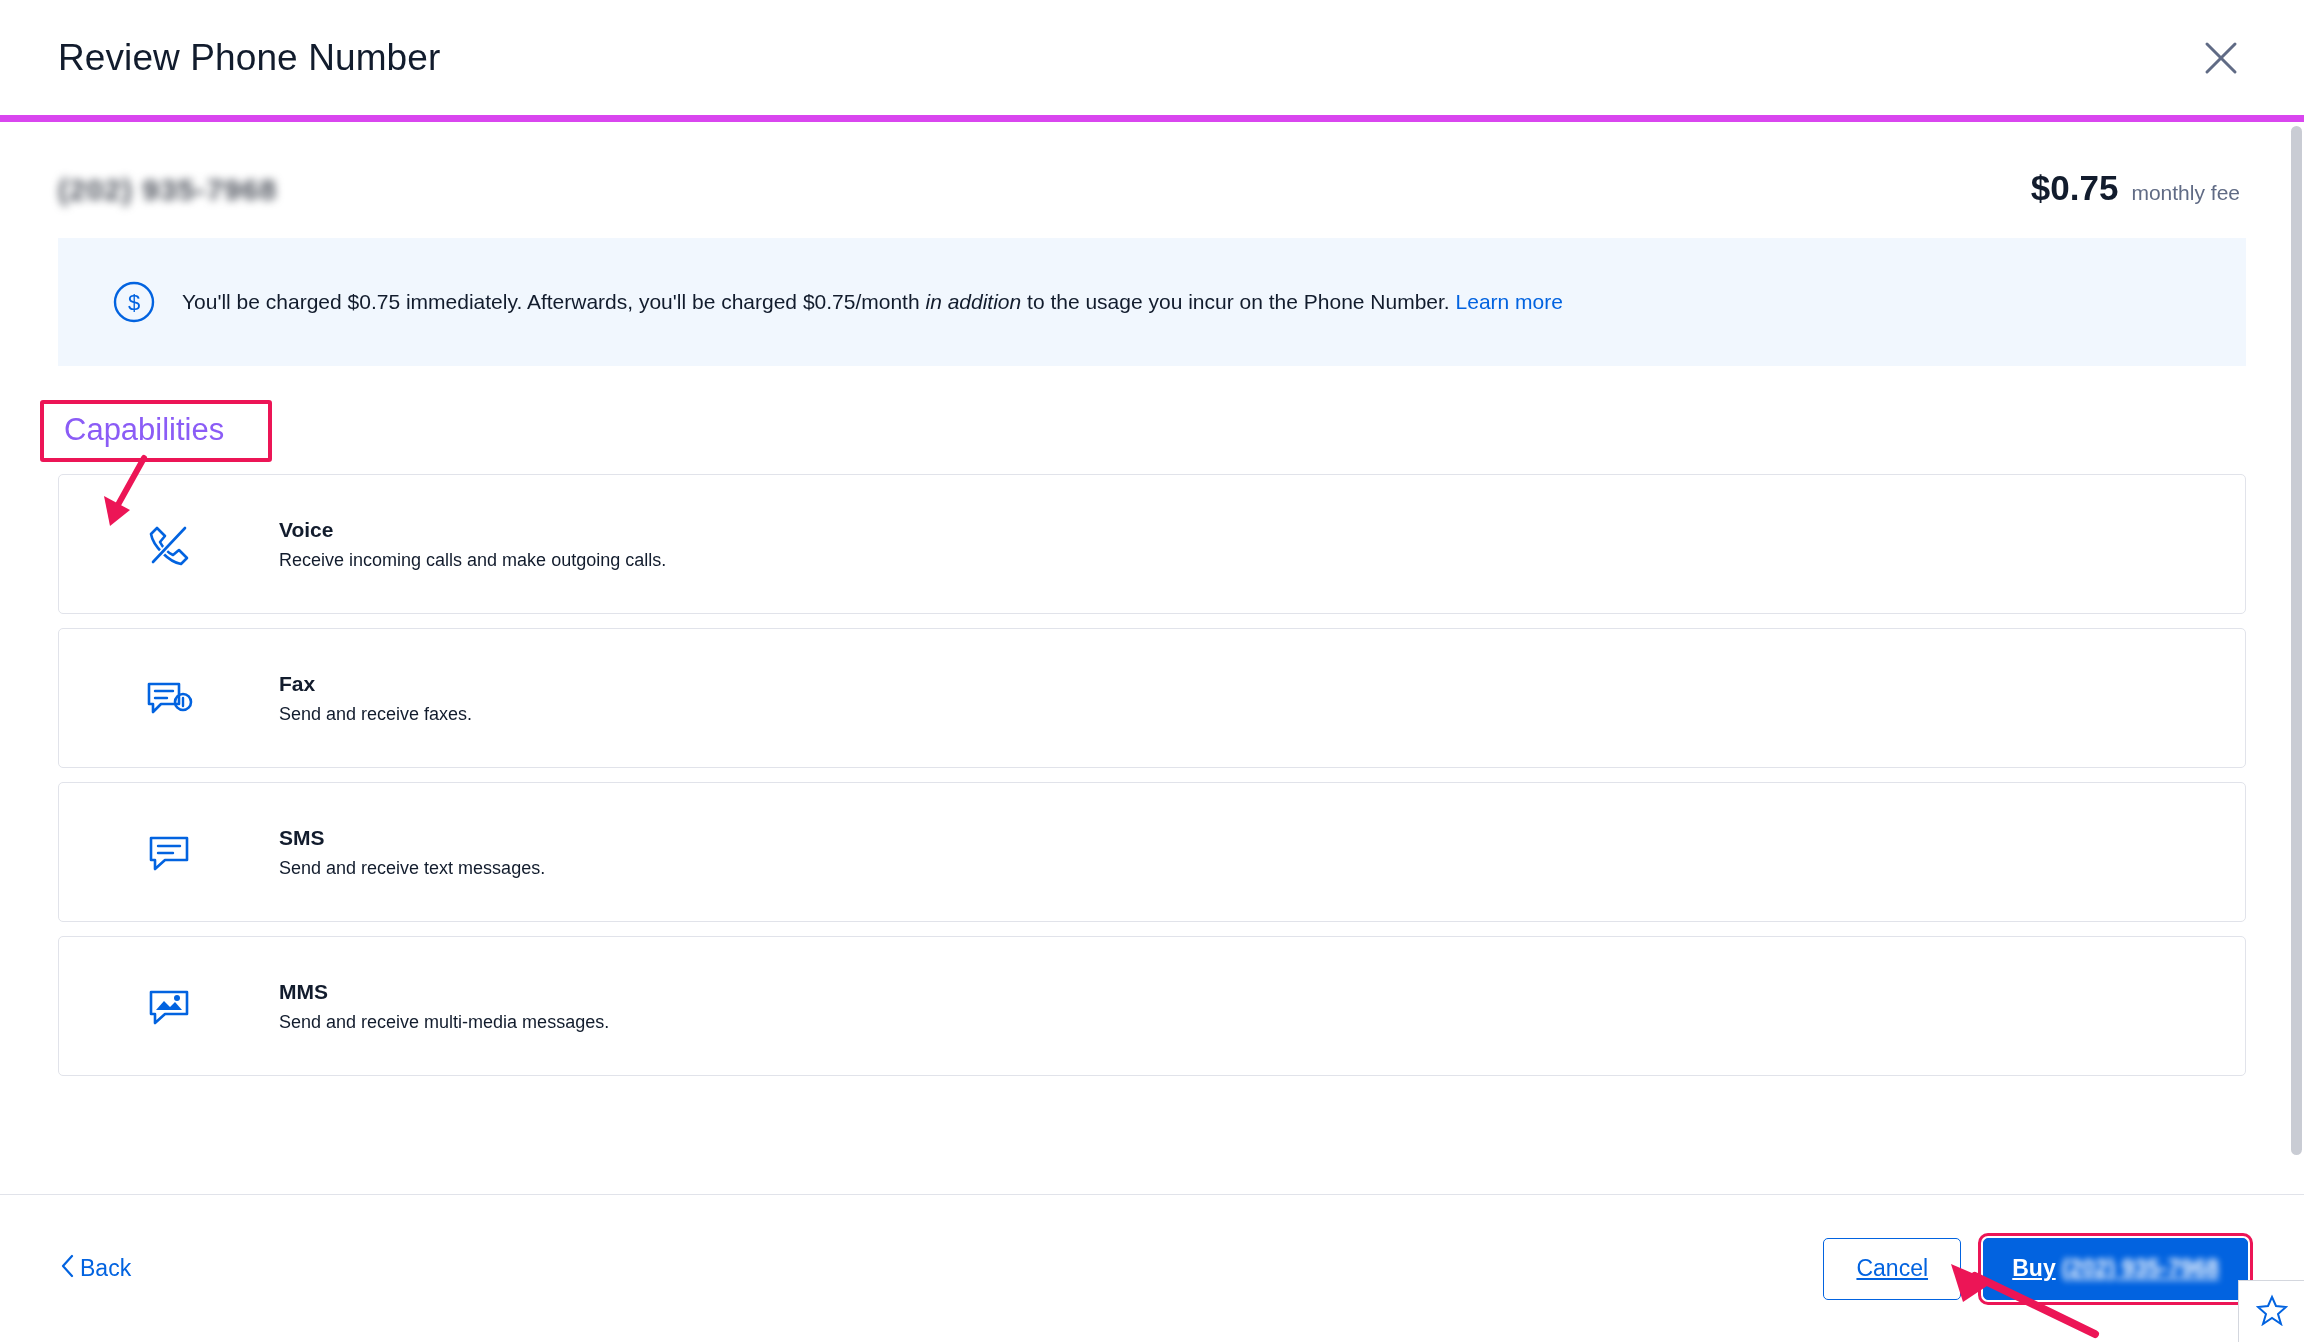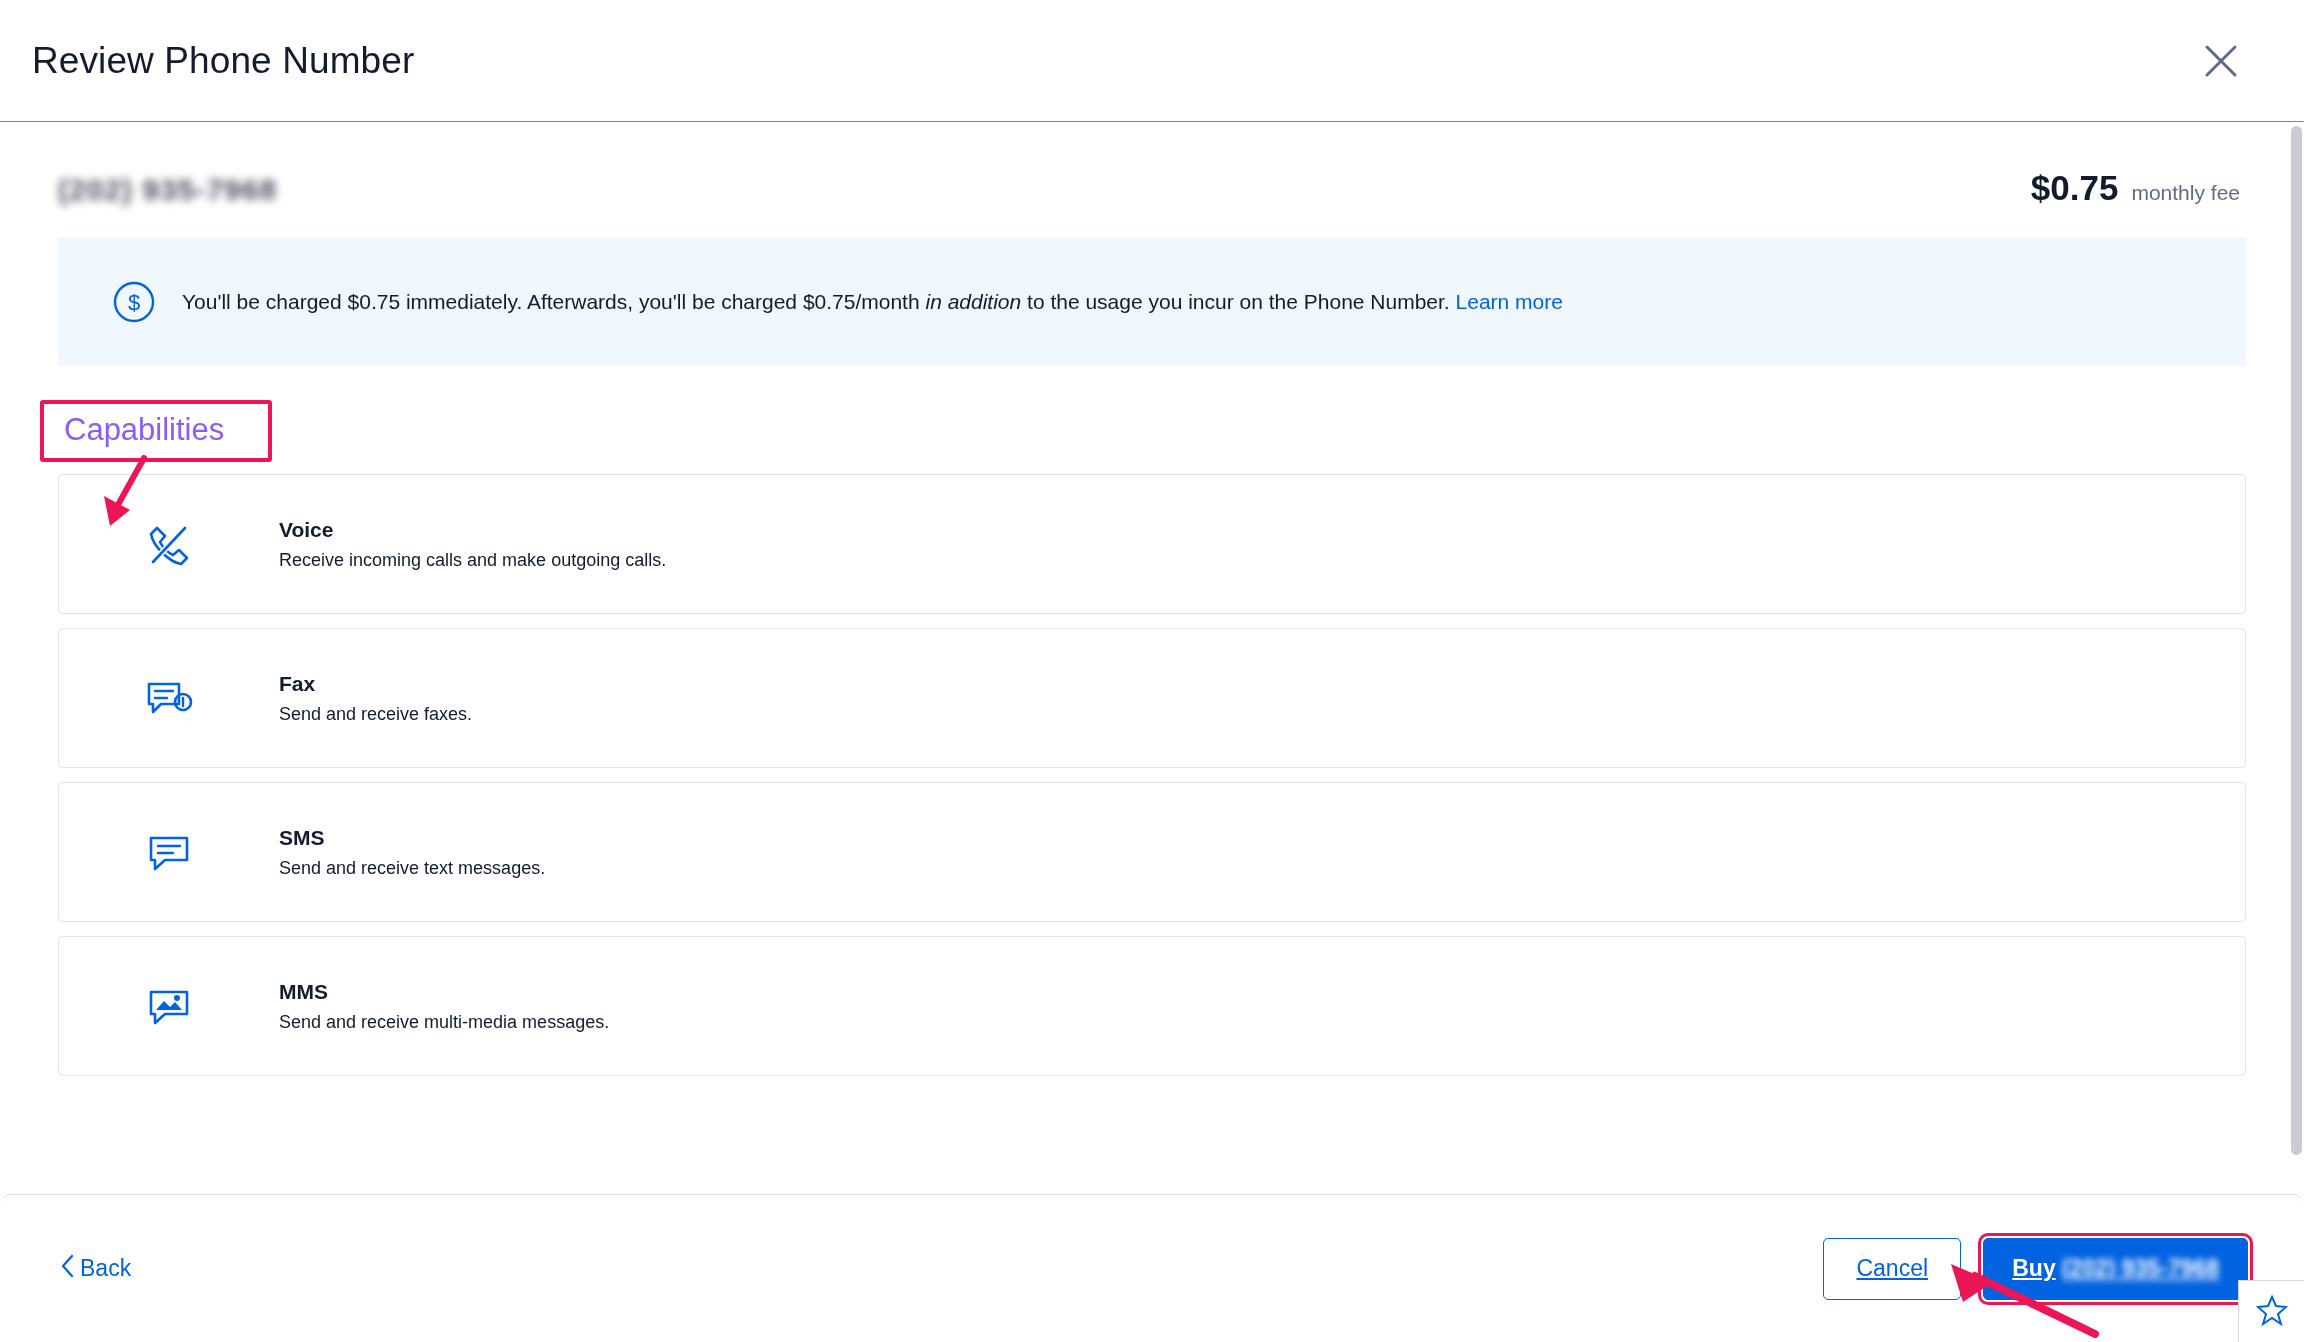--- a/index.html
+++ b/index.html
@@ -19,25 +19,25 @@
     height: 1342px;
     background: #ffffff;
     display: flex;
     flex-direction: column;
   }
 
   
   .modal-header {
     height: 122px;
     min-height: 122px;
-    border-bottom: 1px solid #d946ef;
+    border-bottom: 7px solid #d946ef;
     display: flex;
     align-items: center;
     justify-content: space-between;
-    padding: 0 56px 0 32px;
+    padding: 0 56px 0 58px;
     gap: 48px;
   }
   .modal-title {
     font-size: 37px;
     color: #121c2d;
     font-weight: 400;
     letter-spacing: 0.1px;
   }
   .close-btn {
     width: 54px;
@@ -174,21 +174,20 @@
   
   .modal-footer {
     height: 148px;
     min-height: 148px;
     border-top: 1px solid #e1e3ea;
     display: flex;
     align-items: center;
     justify-content: space-between;
     padding: 0 56px 0 60px;
     background: #ffffff;
-    border-radius: 11px;
   }
   .back-link {
     display: flex;
     align-items: center;
     gap: 4px;
     color: #0263e0;
     font-size: 23px;
     cursor: pointer;
     background: none;
     border: none;

